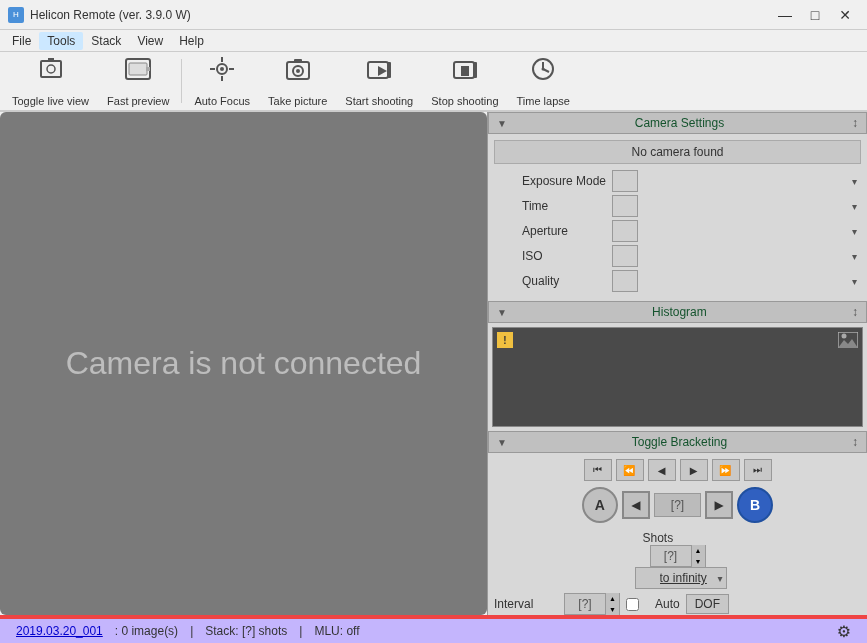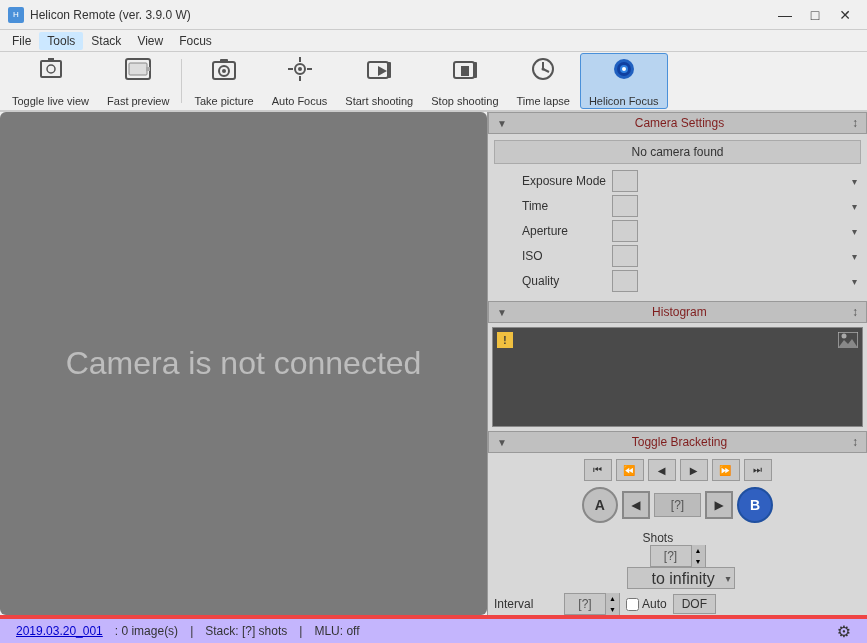--- a/index.html
+++ b/index.html
@@ -166,21 +166,21 @@
       user-select: none;
     }
     .section-arrow {
       color: #555;
       font-size: 10px;
     }
     .section-title {
       flex: 1;
       text-align: center;
       font-size: 12px;
-      color: #7f1d1d;
+      color: #14532d;
     }
     .section-icon {
       font-size: 12px;
       color: #555;
     }
 
     
     .camera-settings {
       background: #d8d8d8;
       padding: 6px;
@@ -384,25 +384,26 @@
       margin-left: 6px;
       display: flex;
       align-items: center;
       position: relative;
     }
     .to-select {
       background: #c8c8c8;
       border: 1px solid #999;
       height: 22px;
       padding: 0 18px 0 24px;
-      font-size: 16px;
+      font-size: 12px;
       color: #333;
       appearance: none;
       cursor: pointer;
       min-width: 90px;
+      text-decoration: underline;
     }
     .to-dropdown::after {
       content: '▾';
       position: absolute;
       right: 4px;
       top: 50%;
       transform: translateY(-50%);
       pointer-events: none;
       font-size: 10px;
       color: #555;
@@ -413,21 +414,21 @@
       align-items: center;
     }
     .interval-label {
       width: 70px;
       font-size: 12px;
       color: #333;
     }
     .auto-checkbox {
       display: flex;
       align-items: center;
-      gap: 3px;
+      gap: 16px;
       margin-left: 6px;
     }
     .auto-checkbox input { cursor: pointer; }
     .auto-checkbox label { font-size: 12px; color: #333; cursor: pointer; }
     .dof-btn {
       margin-left: 6px;
       background: #c8c8c8;
       border: 1px solid #999;
       padding: 2px 8px;
       font-size: 12px;
@@ -481,21 +482,21 @@
     <button class="title-btn">□</button>
     <button class="title-btn close">✕</button>
   </div>
 </div>
 
 <div class="menu-bar">
   <div class="menu-item">File</div>
   <div class="menu-item active">Tools</div>
   <div class="menu-item">Stack</div>
   <div class="menu-item">View</div>
-  <div class="menu-item">Focus</div>
+  <div class="menu-item">Help</div>
 </div>
 
 <div class="toolbar">
 
   <button class="toolbar-btn">
     <div class="toolbar-icon">
       <svg width="28" height="28" viewBox="0 0 28 28">
         <rect x="4" y="6" width="20" height="16" rx="1" fill="none" stroke="#555" stroke-width="2"></rect>
         <rect x="11" y="3" width="6" height="3" fill="#555"></rect>
         <circle cx="14" cy="14" r="4" fill="none" stroke="#555" stroke-width="1.5"></circle>
@@ -509,50 +510,50 @@
       <svg width="28" height="28" viewBox="0 0 28 28">
         <rect x="2" y="4" width="24" height="20" rx="2" fill="none" stroke="#555" stroke-width="2"></rect>
         <rect x="5" y="8" width="18" height="12" rx="1" fill="#ddd" stroke="#888" stroke-width="1"></rect>
         <rect x="22" y="12" width="4" height="4" fill="#aaa"></rect>
       </svg>
     </div>
     <span class="toolbar-label">Fast preview</span>
   </button>
 
   <div class="toolbar-sep"></div>
-
-  <button class="toolbar-btn">
-    <div class="toolbar-icon">
-      <svg width="28" height="28" viewBox="0 0 28 28">
-        <rect x="3" y="7" width="22" height="17" rx="2" fill="none" stroke="#555" stroke-width="2"></rect>
-        <circle cx="14" cy="16" r="5" fill="none" stroke="#555" stroke-width="2"></circle>
-        <rect x="10" y="4" width="8" height="4" rx="1" fill="#555"></rect>
-        <circle cx="14" cy="16" r="2" fill="#555"></circle>
-      </svg>
-    </div>
-    <span class="toolbar-label">Take picture</span>
-  </button>
 
   <button class="toolbar-btn">
     <div class="toolbar-icon">
       <svg width="28" height="28" viewBox="0 0 28 28">
         <circle cx="14" cy="14" r="5" fill="none" stroke="#555" stroke-width="2"></circle>
         <line x1="14" y1="2" x2="14" y2="7" stroke="#555" stroke-width="2"></line>
         <line x1="14" y1="21" x2="14" y2="26" stroke="#555" stroke-width="2"></line>
         <line x1="2" y1="14" x2="7" y2="14" stroke="#555" stroke-width="2"></line>
         <line x1="21" y1="14" x2="26" y2="14" stroke="#555" stroke-width="2"></line>
         <circle cx="14" cy="14" r="2" fill="#555"></circle>
       </svg>
     </div>
     <span class="toolbar-label">Auto Focus</span>
   </button>
 
   <button class="toolbar-btn">
     <div class="toolbar-icon">
       <svg width="28" height="28" viewBox="0 0 28 28">
+        <rect x="3" y="7" width="22" height="17" rx="2" fill="none" stroke="#555" stroke-width="2"></rect>
+        <circle cx="14" cy="16" r="5" fill="none" stroke="#555" stroke-width="2"></circle>
+        <rect x="10" y="4" width="8" height="4" rx="1" fill="#555"></rect>
+        <circle cx="14" cy="16" r="2" fill="#555"></circle>
+      </svg>
+    </div>
+    <span class="toolbar-label">Take picture</span>
+  </button>
+
+  <button class="toolbar-btn">
+    <div class="toolbar-icon">
+      <svg width="28" height="28" viewBox="0 0 28 28">
         <rect x="3" y="7" width="20" height="16" rx="2" fill="none" stroke="#555" stroke-width="2"></rect>
         <polygon points="13,11 13,21 22,16" fill="#555"></polygon>
         <rect x="22" y="7" width="4" height="16" rx="1" fill="#555"></rect>
       </svg>
     </div>
     <span class="toolbar-label">Start shooting</span>
   </button>
 
   <button class="toolbar-btn">
     <div class="toolbar-icon">
@@ -570,31 +571,20 @@
       <svg width="28" height="28" viewBox="0 0 28 28">
         <circle cx="14" cy="14" r="10" fill="none" stroke="#555" stroke-width="2"></circle>
         <line x1="14" y1="7" x2="14" y2="14" stroke="#555" stroke-width="2"></line>
         <line x1="14" y1="14" x2="20" y2="17" stroke="#555" stroke-width="2"></line>
         <circle cx="14" cy="14" r="1.5" fill="#555"></circle>
       </svg>
     </div>
     <span class="toolbar-label">Time lapse</span>
   </button>
 
-  <button class="toolbar-btn active">
-    <div class="toolbar-icon">
-      <svg width="28" height="28" viewBox="0 0 28 28">
-        <circle cx="14" cy="14" r="10" fill="#2060c0"></circle>
-        <circle cx="14" cy="14" r="7" fill="#1040a0"></circle>
-        <circle cx="14" cy="14" r="4" fill="#3080e0"></circle>
-        <circle cx="14" cy="14" r="2" fill="white"></circle>
-      </svg>
-    </div>
-    <span class="toolbar-label">Helicon Focus</span>
-  </button>
 </div>
 
 <div class="main-layout">
 
   <div class="camera-panel">
     <span class="camera-not-connected">Camera is not connected</span>
   </div>
 
   <div class="right-panel">
 

